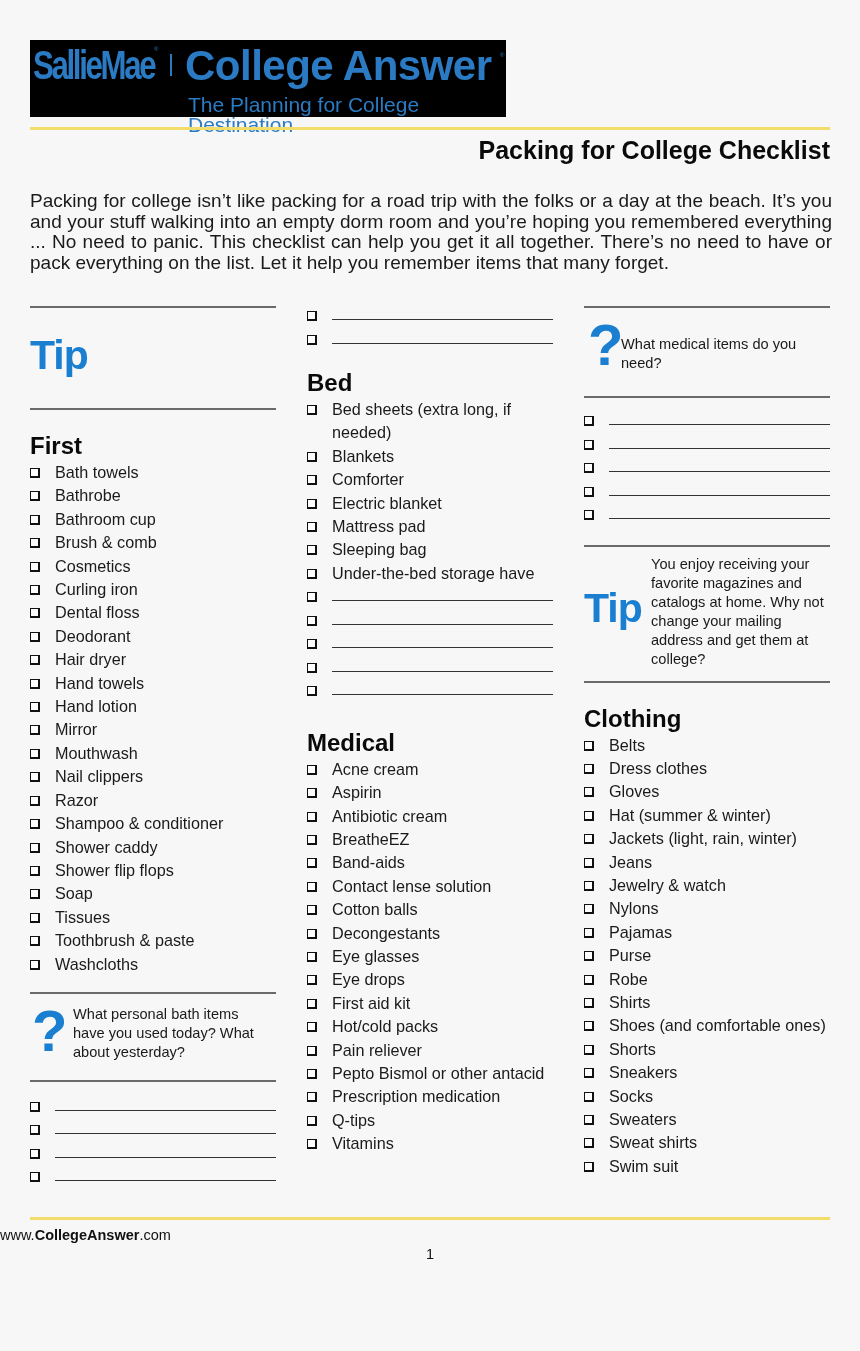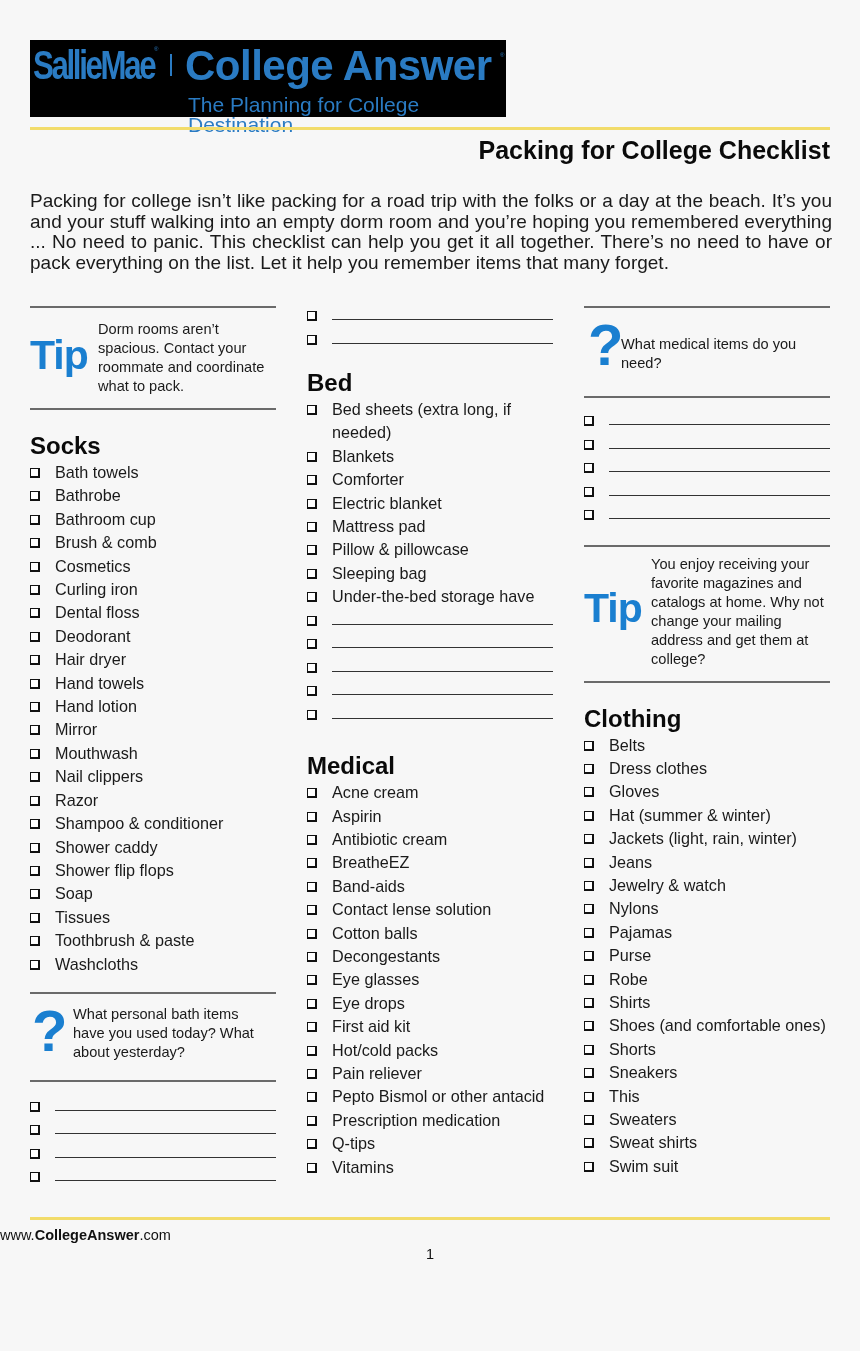--- a/index.html
+++ b/index.html
@@ -59,25 +59,24 @@
 <div class="rule-yellow" style="top:127px;"></div>
 
 <h1 class="page-title">Packing for College Checklist</h1>
 
 <p class="intro">Packing for college isn’t like packing for a road trip with the folks or a day at the beach. It’s you and your stuff walking into an empty dorm room and you’re hoping you remembered everything ... No need to panic. This checklist can help you get it all together. There’s no need to have or pack everything on the list. Let it help you remember items that many forget.</p>
 
 <div class="col col1">
   <div class="hr"></div>
   <div class="callout" style="height:100px;">
     <span class="tip-word" style="left:0; top:24px;">Tip</span>
-    <span class="callout-text" style="left:68px; top:12px; width:180px;">Dorm rooms aren’t spacious. Contact your roommate and coordinate what to pack.</span>
-  </div>
-  <div class="hr"></div>
-
-  <h2 class="section-title" style="margin-top:21px;">Socks</h2>
+  </div>
+  <div class="hr"></div>
+
+  <h2 class="section-title" style="margin-top:21px;">First</h2>
   <ul class="list" id="bath-list">
       <li class="item"><span class="box"></span><span>Bath towels</span></li>
       <li class="item"><span class="box"></span><span>Bathrobe</span></li>
       <li class="item"><span class="box"></span><span>Bathroom cup</span></li>
       <li class="item"><span class="box"></span><span>Brush &amp; comb</span></li>
       <li class="item"><span class="box"></span><span>Cosmetics</span></li>
       <li class="item"><span class="box"></span><span>Curling iron</span></li>
       <li class="item"><span class="box"></span><span>Dental floss</span></li>
       <li class="item"><span class="box"></span><span>Deodorant</span></li>
       <li class="item"><span class="box"></span><span>Hair dryer</span></li>
@@ -134,21 +133,20 @@
       </li>
     </ul>
 
   <h2 class="section-title" style="margin-top:17px;">Bed</h2>
   <ul class="list" id="bed-list">
       <li class="item"><span class="box"></span><span>Bed sheets (extra long, if needed)</span></li>
       <li class="item"><span class="box"></span><span>Blankets</span></li>
       <li class="item"><span class="box"></span><span>Comforter</span></li>
       <li class="item"><span class="box"></span><span>Electric blanket</span></li>
       <li class="item"><span class="box"></span><span>Mattress pad</span></li>
-      <li class="item"><span class="box"></span><span>Pillow &amp; pillowcase</span></li>
       <li class="item"><span class="box"></span><span>Sleeping bag</span></li>
       <li class="item"><span class="box"></span><span>Under-the-bed storage have</span></li>
     </ul>
   <ul class="list" id="bed-blanks">
       <li class="item blank">
         <span class="box"></span>
         <span class="blank-line"></span>
       </li>
       <li class="item blank">
         <span class="box"></span>
@@ -237,21 +235,21 @@
       <li class="item"><span class="box"></span><span>Jeans</span></li>
       <li class="item"><span class="box"></span><span>Jewelry &amp; watch</span></li>
       <li class="item"><span class="box"></span><span>Nylons</span></li>
       <li class="item"><span class="box"></span><span>Pajamas</span></li>
       <li class="item"><span class="box"></span><span>Purse</span></li>
       <li class="item"><span class="box"></span><span>Robe</span></li>
       <li class="item"><span class="box"></span><span>Shirts</span></li>
       <li class="item"><span class="box"></span><span>Shoes (and comfortable ones)</span></li>
       <li class="item"><span class="box"></span><span>Shorts</span></li>
       <li class="item"><span class="box"></span><span>Sneakers</span></li>
-      <li class="item"><span class="box"></span><span>This</span></li>
+      <li class="item"><span class="box"></span><span>Socks</span></li>
       <li class="item"><span class="box"></span><span>Sweaters</span></li>
       <li class="item"><span class="box"></span><span>Sweat shirts</span></li>
       <li class="item"><span class="box"></span><span>Swim suit</span></li>
     </ul>
 </div>
 
 <div class="rule-yellow" style="top:1217px;"></div>
 <div class="footer-url"><span>www.</span><b>CollegeAnswer</b><span>.com</span></div>
 <div class="footer-page">1</div>
 

